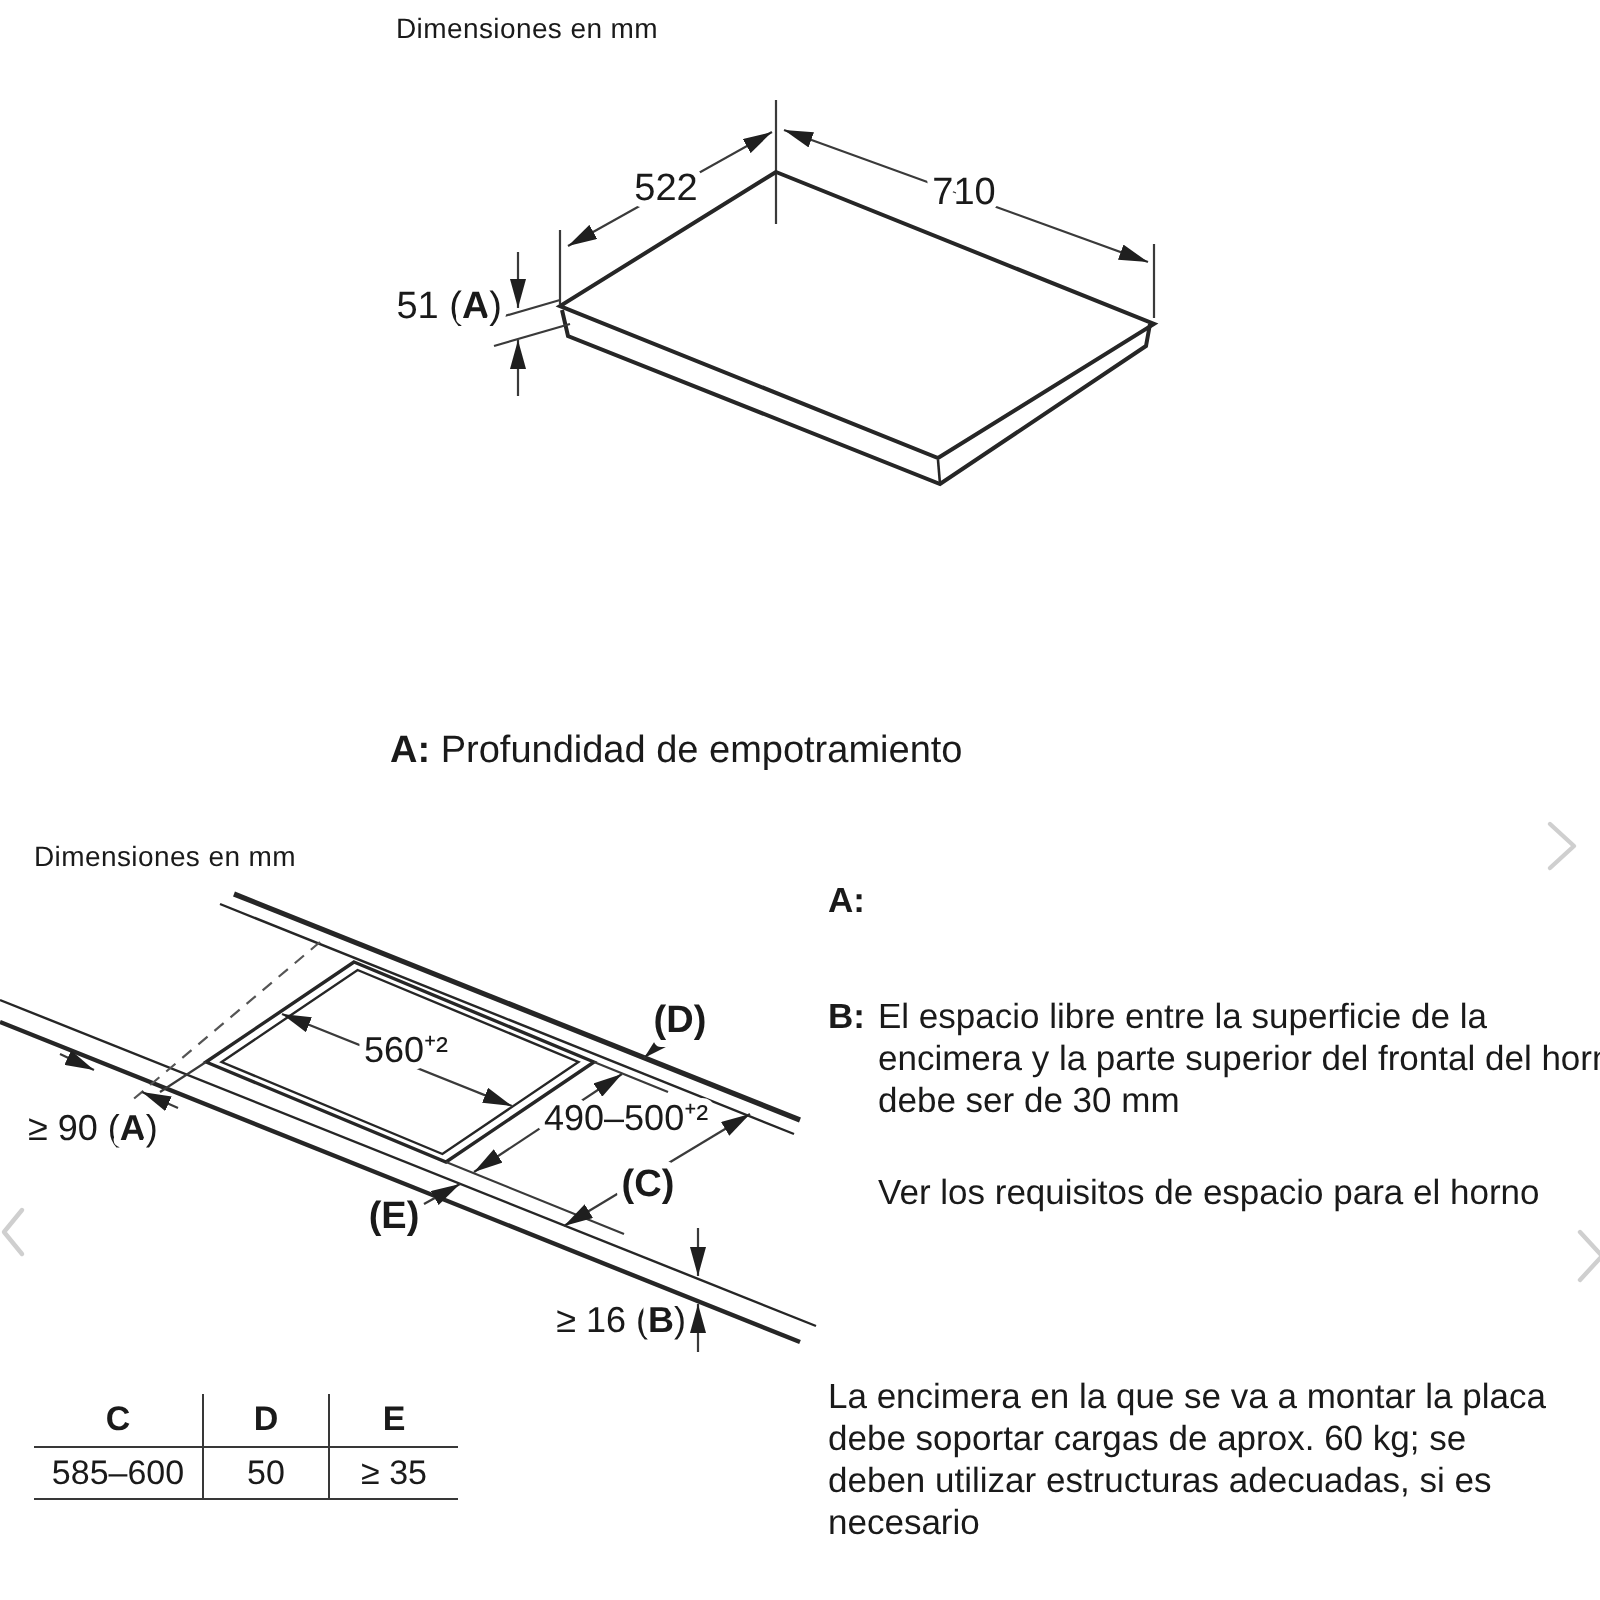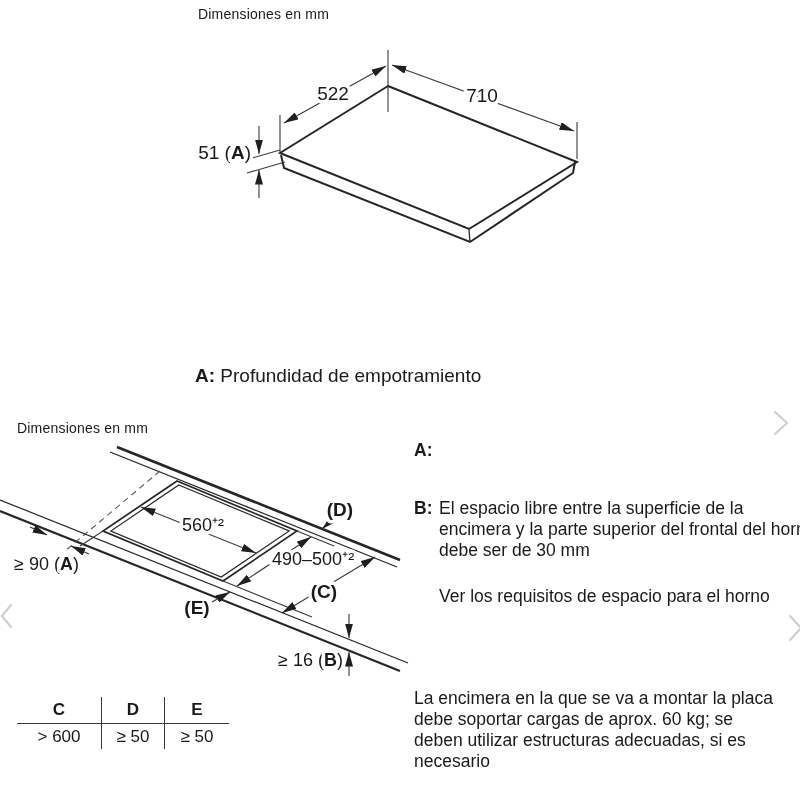--- a/index.html
+++ b/index.html
@@ -136,24 +136,24 @@
   </g>
 </svg>
 
 <table class="spec">
   <tbody>
       <tr class="hd">
     <th class="c1">C</th>
     <th class="c2 mid">D</th>
     <th class="c3">E</th>
   </tr>
-  <tr class="r2">
-    <td>&gt; 600</td>
-    <td class="mid">≥ 50</td>
-    <td>≥ 50</td>
+  <tr class="r1">
+    <td>585–600</td>
+    <td class="mid">50</td>
+    <td>≥ 35</td>
   </tr>
 </tbody>
   </table>
 
 <div class="note hang" style="top:440px; width:345px;">
   <span class="nlabel">A:</span>
 </div>
 
 <div class="note hang" style="top:498px; width:377px;">
   <span class="nlabel">B:</span>

